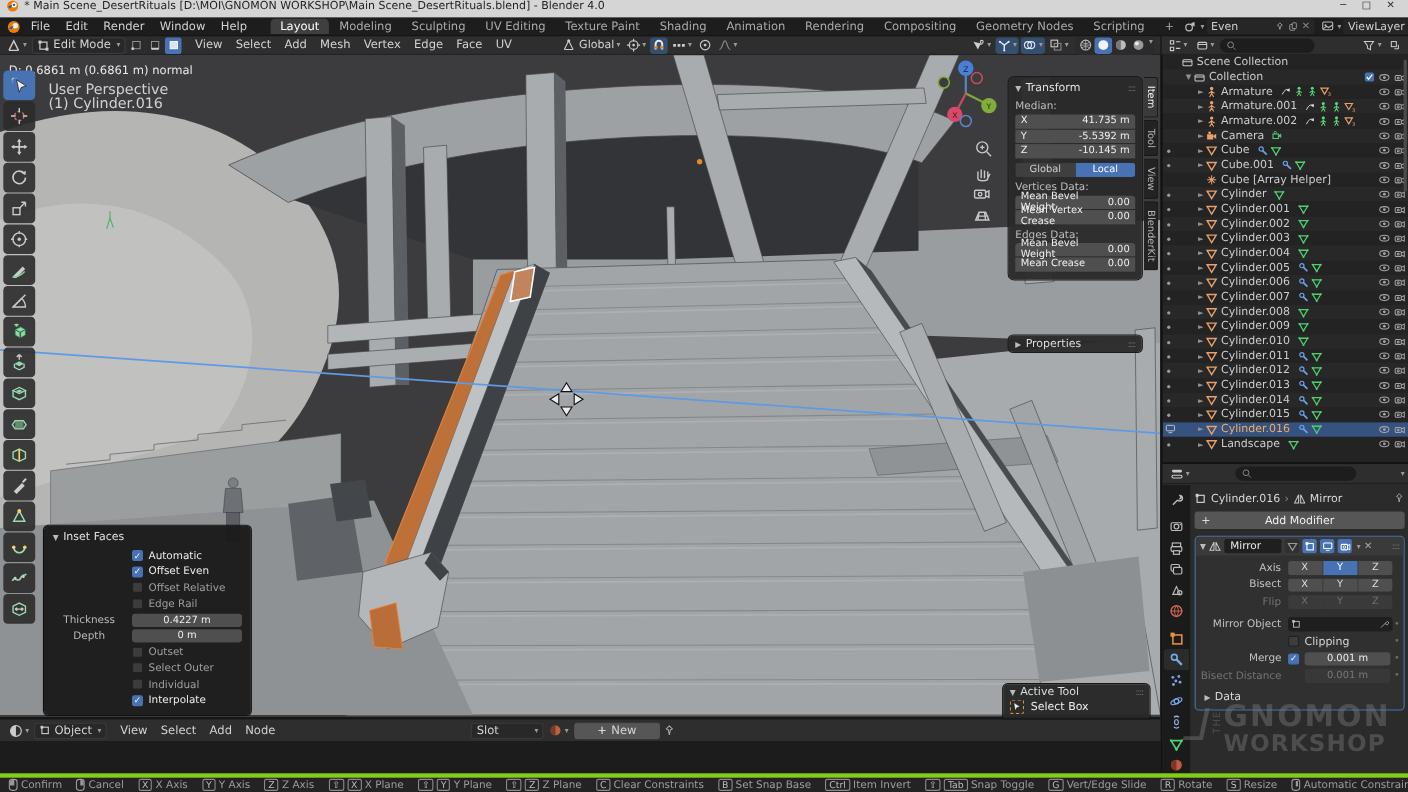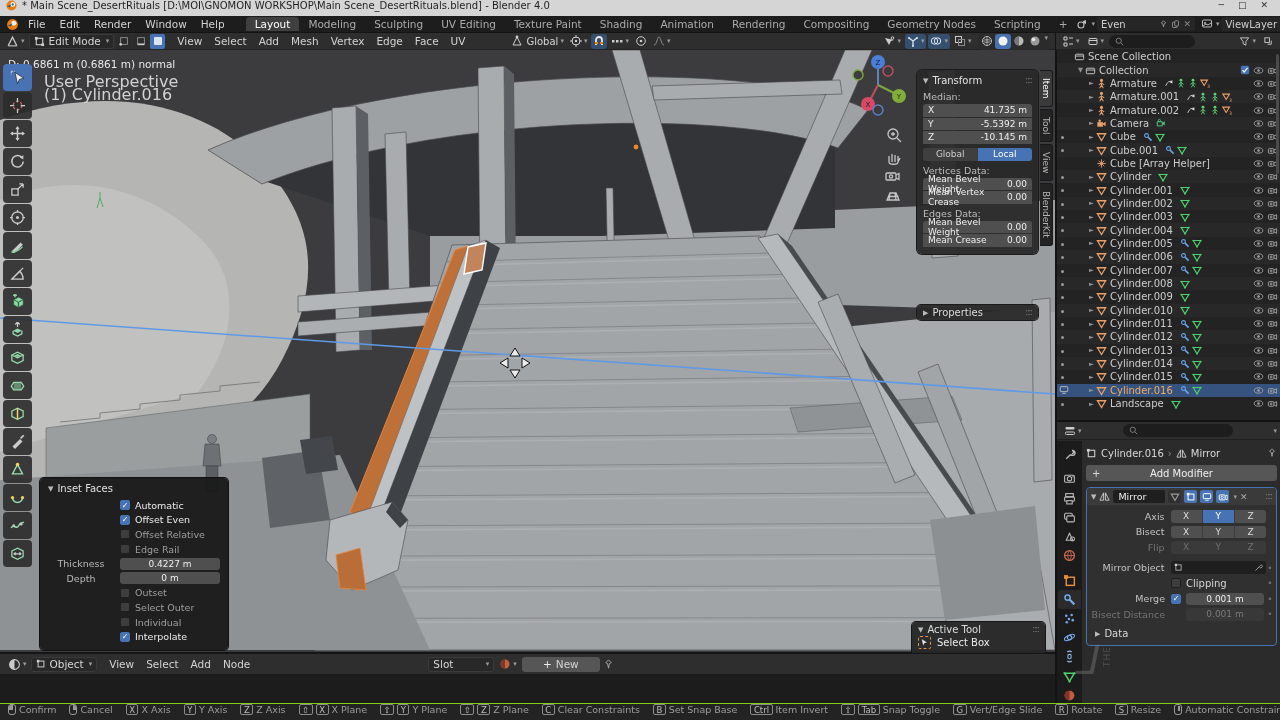--- a/index.html
+++ b/index.html
@@ -26,21 +26,21 @@
 .hbtn.on2{background:#35506e}
 .chev{font-size:7px;color:#9a9a9a;margin-left:1px}
 .vmenu{padding:0 6px;font-size:10.5px;color:#d3d3d3}
 .modefld{display:flex;align-items:center;background:#282828;border:1px solid #3a3a3a;border-radius:3px;height:15px;padding:0 4px;gap:4px;font-size:10.5px}
 .selmode{width:15px;height:15px;border-radius:2px;background:#2b2b2b;display:flex;align-items:center;justify-content:center}
 .selmode.active{background:#4772b3}
 .srch{display:flex;align-items:center;background:#1d1d1d;border-radius:8px;height:13px;padding:0 6px;gap:4px;flex:0 0 auto}
 
 #viewport{left:0;top:50px;width:1055px;height:602px;background:#3c3c3e;overflow:hidden}
 #hud{left:8px;top:8px;color:#e9e9e9;font-size:10.5px}
-#viewlabel{left:44px;top:25px;color:#d2d2d2;font-size:16px;line-height:13px}
+#viewlabel{left:44px;top:25px;color:#d2d2d2;font-size:13px;line-height:13px}
 
 #toolbar{left:3px;top:14px;width:30px;display:flex;flex-direction:column;gap:1px}
 .tool{width:29px;height:27px;background:#2b2b2bE6;border-radius:4px;display:flex;align-items:center;justify-content:center}
 .tool.active{background:#4772b3}
 
 #npanel{left:917px;top:20px;width:121px;background:rgba(41,41,41,.95);border-radius:5px;box-shadow:0 0 0 1px #1b1b1b;padding:5px 6px 7px;font-size:9.5px}
 #npanel .ph{display:flex;align-items:center;gap:4px;color:#e2e2e2;font-size:10px;margin-bottom:5px}
 .nlab{color:#bdbdbd;margin:4px 0 2px}
 .nrow{display:flex;background:#4f4f4f;height:12.5px;border-radius:0;align-items:center;padding:0 5px;color:#f0f0f0;font-size:9px;margin-top:1px}
 .nrow .v{margin-left:auto}
@@ -105,21 +105,21 @@
 .mseg{display:flex;width:96px;border-radius:3px;overflow:hidden;height:12.5px}
 .mseg div{flex:1;display:flex;align-items:center;justify-content:center;background:#4f4f4f;color:#dcdcdc;font-size:9px;border-right:1px solid #3c3c3c}
 .mseg div:last-child{border-right:none}
 .mseg div.on{background:#4772b3;color:#fff}
 .mseg.dis div{background:#3a3a3a;color:#717171}
 .deco{width:8px;text-align:center;color:#6d6d6d;font-size:9px}
 .mfld{background:#4f4f4f;border-radius:3px;height:12.5px;display:flex;align-items:center;justify-content:center;color:#efefef;font-size:9px;width:78px}
 .mfld.dis{background:#383838;color:#7a7a7a}
 .objfld{background:#1f1f1f;border-radius:3px;height:13px;display:flex;align-items:center;padding:0 3px;width:96px;gap:3px}
 
-#statusbar{left:0;top:703px;width:1280px;height:17px;background:#232323;border-top:1px solid #84cc16;display:flex;align-items:flex-start;padding:0 8px;gap:13px;color:#9c9c9c;font-size:9.5px;white-space:nowrap;overflow:hidden}
+#statusbar{left:0;top:703px;width:1280px;height:17px;background:#232323;border-top:4px solid #84cc16;display:flex;align-items:center;padding:0 8px;gap:13px;color:#9c9c9c;font-size:9.5px;white-space:nowrap;overflow:hidden}
 .sb-item{display:flex;align-items:center;gap:3px}
 kbd{border:1px solid #8b8b8b;border-radius:2px;padding:0 2.5px;font-size:8.5px;color:#bdbdbd;font-family:"DejaVu Sans",sans-serif;line-height:10px;height:11px;display:inline-flex;align-items:center}
 .ms{display:inline-block;width:8px;height:11px;border:1px solid #9a9a9a;border-radius:3px;position:relative}
 .ms i{position:absolute;background:#9a9a9a}
 .ms.L i{left:0;top:0;width:3.5px;height:4.5px;border-radius:2.5px 0 0 0}
 .ms.R i{right:0;top:0;width:3.5px;height:4.5px;border-radius:0 2.5px 0 0}
 .ms.M i{left:2.5px;top:1px;width:2px;height:4.5px}
 
 #watermark{left:1078px;top:640px;width:200px;z-index:50;opacity:.42;color:#7d7d7d;pointer-events:none;display:flex;align-items:flex-start}
 #wm-swoosh{font-size:40px;line-height:40px;transform:skewX(-12deg);margin-right:2px}
@@ -2209,15 +2209,19 @@
           </span>
           <span>Automatic Constraint</span>
         </span>
       </span>
 
   </div>
 
   <div id="watermark" class="abs">
     <span id="wm-swoosh">⅃</span>
     <span id="wm-the">THE</span>
+    <span id="wm-main">
+      <span id="wm-l1">GNOMON</span>
+      <span id="wm-l2">WORKSHOP</span>
+    </span>
   </div>
 
 </div>
 
 </body></html>

